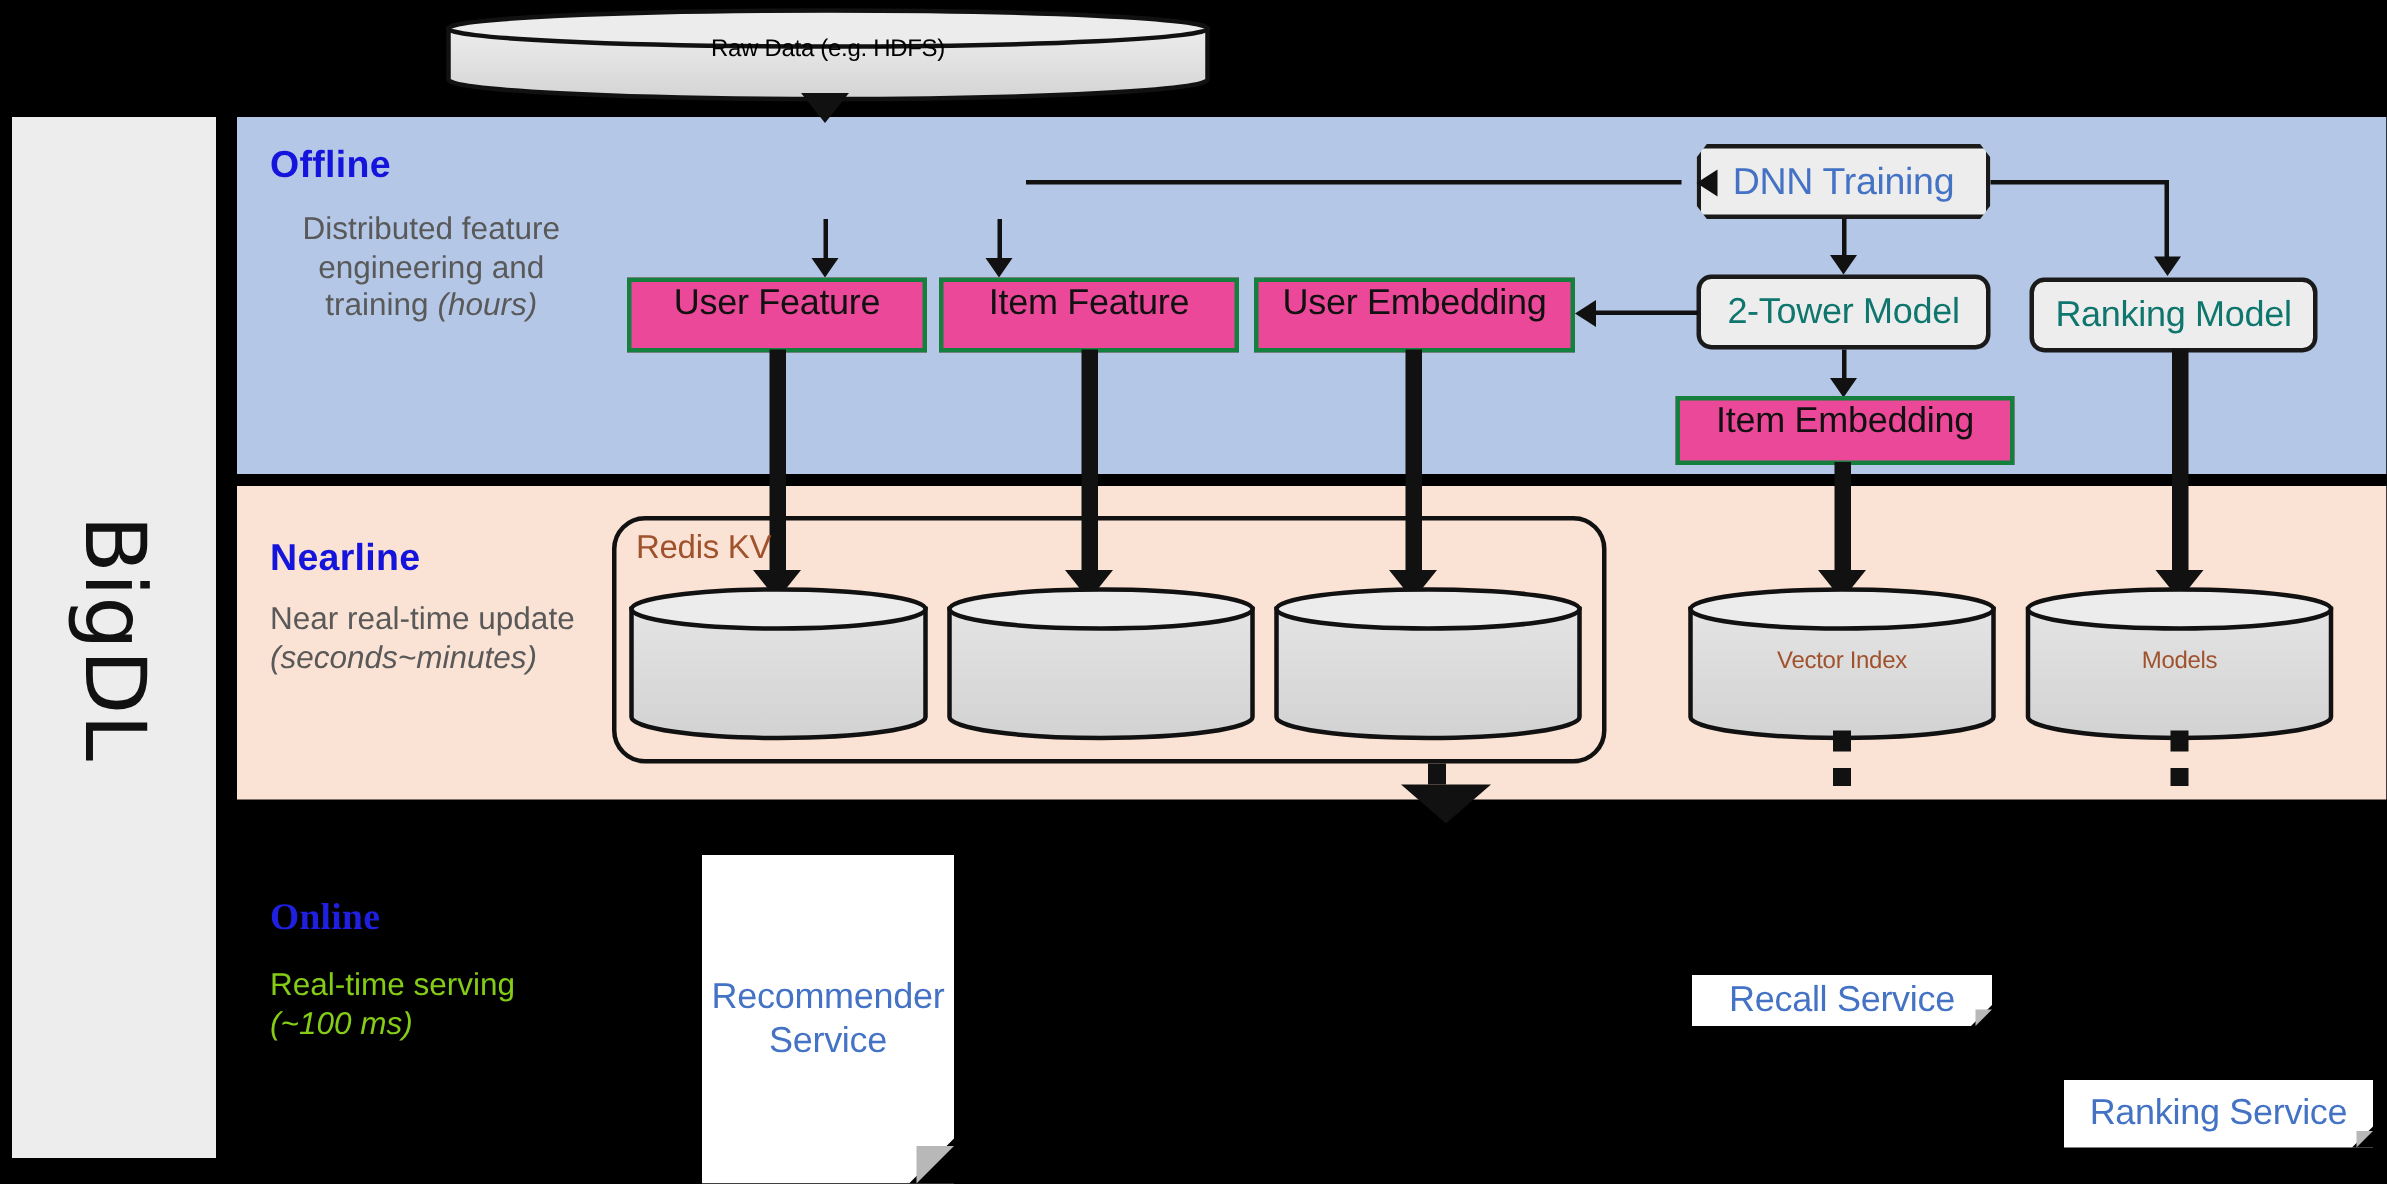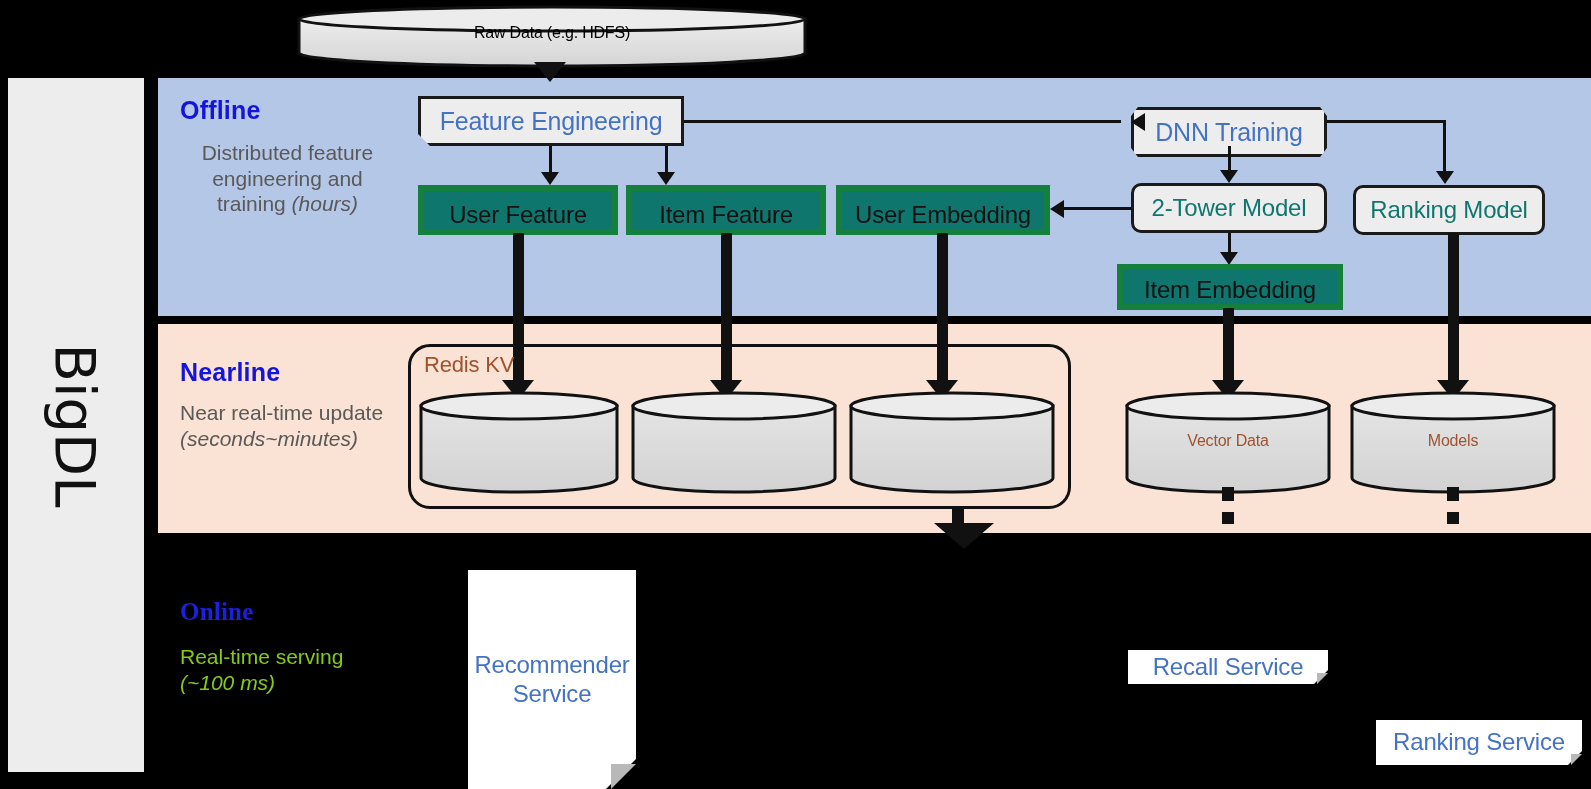--- a/index.html
+++ b/index.html
@@ -77,23 +77,23 @@
   #offline-sub   { left: 180px; top: 140px; text-align: center; }
   #nearline-title{ left: 180px; top: 358px; }
   #nearline-sub  { left: 180px; top: 400px; }
   #online-title  { left: 180px; top: 598px; font-family: Liberation Serif, serif; }
   #online-sub    { left: 180px; top: 644px; }
   #online-title.dark { color: #1f1fe0; }
   #online-sub.dark { color: #84cc16; }
 
   
   .gray-box {
-    background: #0f766e;
-    border: 6px solid #15803d;
-    display: flex; align-items: flex-end; justify-content: center;
+    background: #ec4899;
+    border: 3px solid #15803d;
+    display: flex; align-items: flex-start; justify-content: center;
     font-size: 24px; color: #111;
     box-sizing: border-box;
     letter-spacing: -0.2px;
   }
   .round-box {
     background: #ededed;
     border: 3px solid #1a1a1a;
     border-radius: 10px;
     display: flex; align-items: center; justify-content: center;
     font-size: 24px;
@@ -111,21 +111,20 @@
     font-size: 25px;
     box-sizing: border-box;
     letter-spacing: -0.2px;
   }
   .flag-left {
     clip-path: polygon(0 0, 100% 0, 100% 100%, 4.5% 100%, 0 76%, 0 0);
   }
   .flag-both {
     clip-path: polygon(3.5% 0, 96.5% 0, 100% 18%, 100% 82%, 96.5% 100%,
                        3.5% 100%, 0 82%, 0 18%);
-    margin-top: 11px;
   }
 
   
   .cyl { position: absolute; }
   .cyl svg { display:block; }
   .cyl-label {
     position: absolute; left: 0; width: 100%;
     text-align: center;
     font-size: 16px;
     pointer-events: none;
@@ -244,23 +243,20 @@
       </defs>
       <path d="M3,15 L3,49 A253,13 0 0 0 509,49 L509,15 Z" fill="url(#cylgrad)" stroke="#111" stroke-width="3"></path>
       <ellipse cx="256" cy="15" rx="253" ry="12" fill="#ececec" stroke="#111" stroke-width="3"></ellipse>
     </svg>
     <div class="cyl-label" style="top:20px;">Raw Data (e.g. HDFS)</div>
   </div>
 
   <div class="line-v thin" style="left:549px; top:66px; height:12px;"></div>
   <div class="arrow-down-thick" style="left:534px; top:62px;"></div>
 
-  <div class="abs flag-box flag-left blue-text" style="left:418px; top:96px; width:266px; height:50px;">
-    <span>Feature Engineering</span>
-  </div>
 
   <div class="abs flag-box flag-both blue-text" style="left:1131px; top:96px; width:196px; height:50px;">
     <span>DNN Training</span>
   </div>
 
   <div class="line-h thin-h" style="left:684px; top:120px; width:437px;"></div>
   <div class="arrow-left-thin" style="left:1117px; top:113px; transform:rotate(180deg); border-right-color:transparent; border-left:14px solid #111;"></div>
 
   <div class="line-v thin" style="left:549px; top:146px; height:28px;"></div>
   <div class="arrow-down-thin" style="left:541px; top:172px;"></div>
@@ -343,21 +339,21 @@
       <path d="M3,16 L3,88 A101,14 0 0 0 205,88 L205,16 Z" fill="url(#g1)" stroke="#111" stroke-width="3"></path>
       <ellipse cx="104" cy="16" rx="101" ry="13" fill="#ececec" stroke="#111" stroke-width="3"></ellipse>
     </svg>
   </div>
 
   <div class="cyl" style="left:1124px; top:390px;">
     <svg width="208" height="106" viewBox="0 0 208 106">
       <path d="M3,16 L3,88 A101,14 0 0 0 205,88 L205,16 Z" fill="url(#g1)" stroke="#111" stroke-width="3"></path>
       <ellipse cx="104" cy="16" rx="101" ry="13" fill="#ececec" stroke="#111" stroke-width="3"></ellipse>
     </svg>
-    <div class="cyl-label brown-text" style="top:42px;">Vector Data</div>
+    <div class="cyl-label brown-text" style="top:42px;">Vector Index</div>
   </div>
 
   <div class="cyl" style="left:1349px; top:390px;">
     <svg width="208" height="106" viewBox="0 0 208 106">
       <path d="M3,16 L3,88 A101,14 0 0 0 205,88 L205,16 Z" fill="url(#g1)" stroke="#111" stroke-width="3"></path>
       <ellipse cx="104" cy="16" rx="101" ry="13" fill="#ececec" stroke="#111" stroke-width="3"></ellipse>
     </svg>
     <div class="cyl-label brown-text" style="top:42px;">Models</div>
   </div>
 

